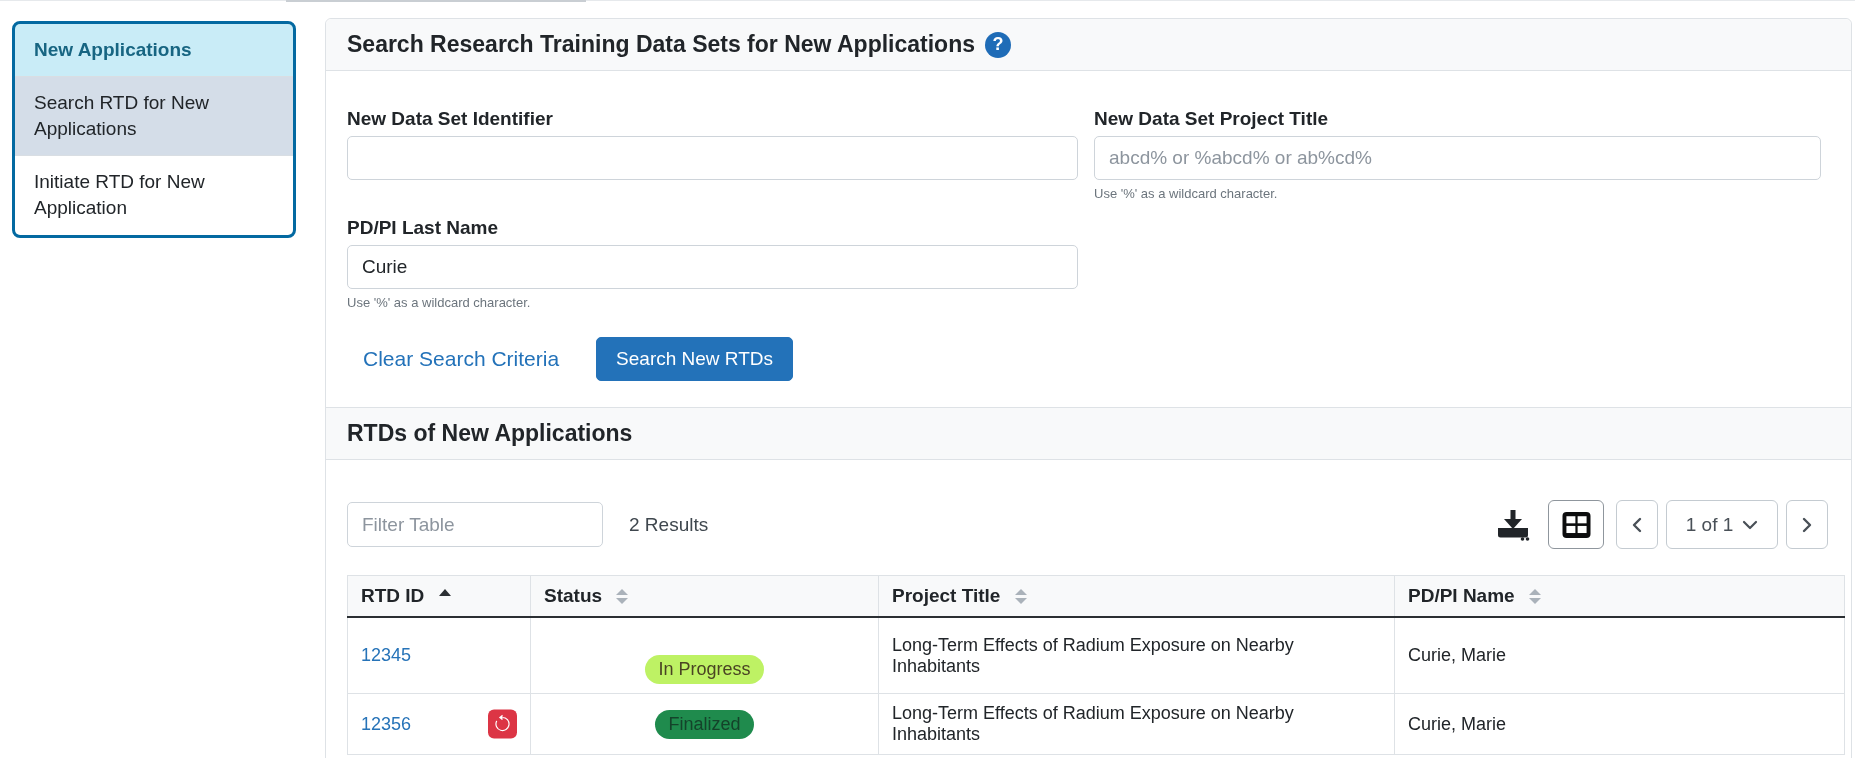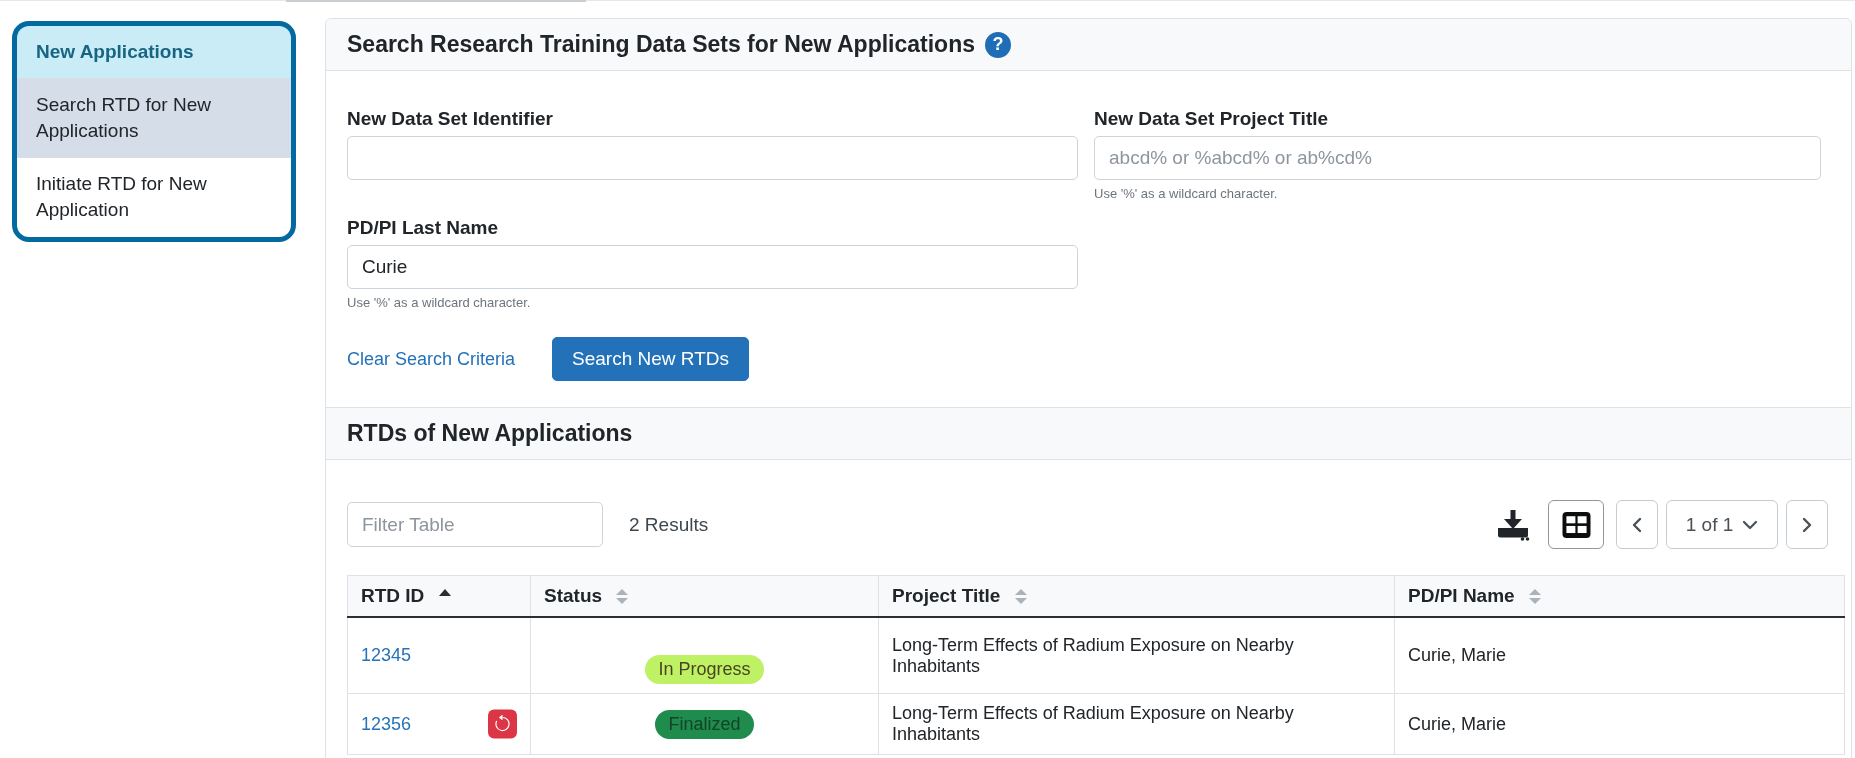--- a/index.html
+++ b/index.html
@@ -5,21 +5,21 @@
   * { box-sizing: border-box; margin: 0; padding: 0; }
   html,body { width:1855px; height:758px; background:#ffffff;
     font-family:"Liberation Sans","DejaVu Sans",sans-serif; color:#212529; }
   body { position:relative; overflow:hidden; }
 
   .topline { position:absolute; top:0; left:0; width:1855px; height:1px; background:#e6e9ec; }
   .tab-remnant { position:absolute; top:0; left:286px; width:300px; height:2px; background:#c9ced3; }
 
   
   .sidebar { position:absolute; left:12px; top:21px; width:284px;
-    border:5px solid #0369a1; border-radius:17px; overflow:hidden; background:#0369a1; }
+    border:3px solid #0369a1; border-radius:8px; overflow:hidden; background:#0369a1; }
   .side-header { background:#c9ecf7; color:#176582; font-weight:bold; font-size:19px;
     padding:13px 19px; line-height:1.35; }
   .side-item { font-size:19px; line-height:1.38; padding:13px 19px; border-top:1px solid #d9dee3;
     color:#212529; cursor:pointer; background:#fff; }
   .side-item.active { background:#d4dde8; }
 
   
   .card { position:absolute; left:325px; top:18px; width:1527px;
     border:1px solid #dee2e6; border-radius:6px; background:#fff; }
   .card-header { background:#f8f9fa; border-bottom:1px solid #dee2e6; padding:12px 21px;
@@ -32,21 +32,21 @@
 
   
   .form-body { padding:37px 15px 26px 21px; }
   .form-grid { display:grid; grid-template-columns:731px 727px; column-gap:33px; row-gap:30px;gap:16px; }
   .field label { display:block; font-size:19px; font-weight:bold; margin-bottom:6px; color:#212529; }
   .field input { width:100%; height:44px; border:1px solid #ced4da; border-radius:5px;
     font-size:19px; padding:0 14px; color:#212529; font-family:inherit; outline:none; background:#fff; }
   .field input::placeholder { color:#8d959e; }
   .hint { font-size:13px; color:#6c757d; margin-top:6px; }
   .btn-row { margin-top:27px; display:flex; align-items:center; }
-  .link-btn { color:#2372b9; font-size:18px; text-decoration:none; cursor:pointer; }
+  .link-btn { color:#2372b9; font-size:21px; text-decoration:none; margin-left:16px; cursor:pointer; }
   .primary-btn { margin-left:37px; background:#2372b9; color:#fff; border:1px solid #2372b9;
     border-radius:5px; font-size:19px; padding:10px 19px; cursor:pointer; font-family:Liberation Sans, sans-serif; }
 
   
   .results-body { padding:40px 15px 40px 21px; }
   .toolbar { display:flex; align-items:center; height:49px; margin-bottom:26px; }
   .filter-input { width:256px; height:45px; border:1px solid #ced4da; border-radius:5px;
     font-size:19px; padding:0 14px; color:#212529; font-family:inherit; outline:none; }
   .filter-input::placeholder { color:#8d959e; }
   .results-count { font-size:19px; color:#3f474e; margin-left:26px; }

